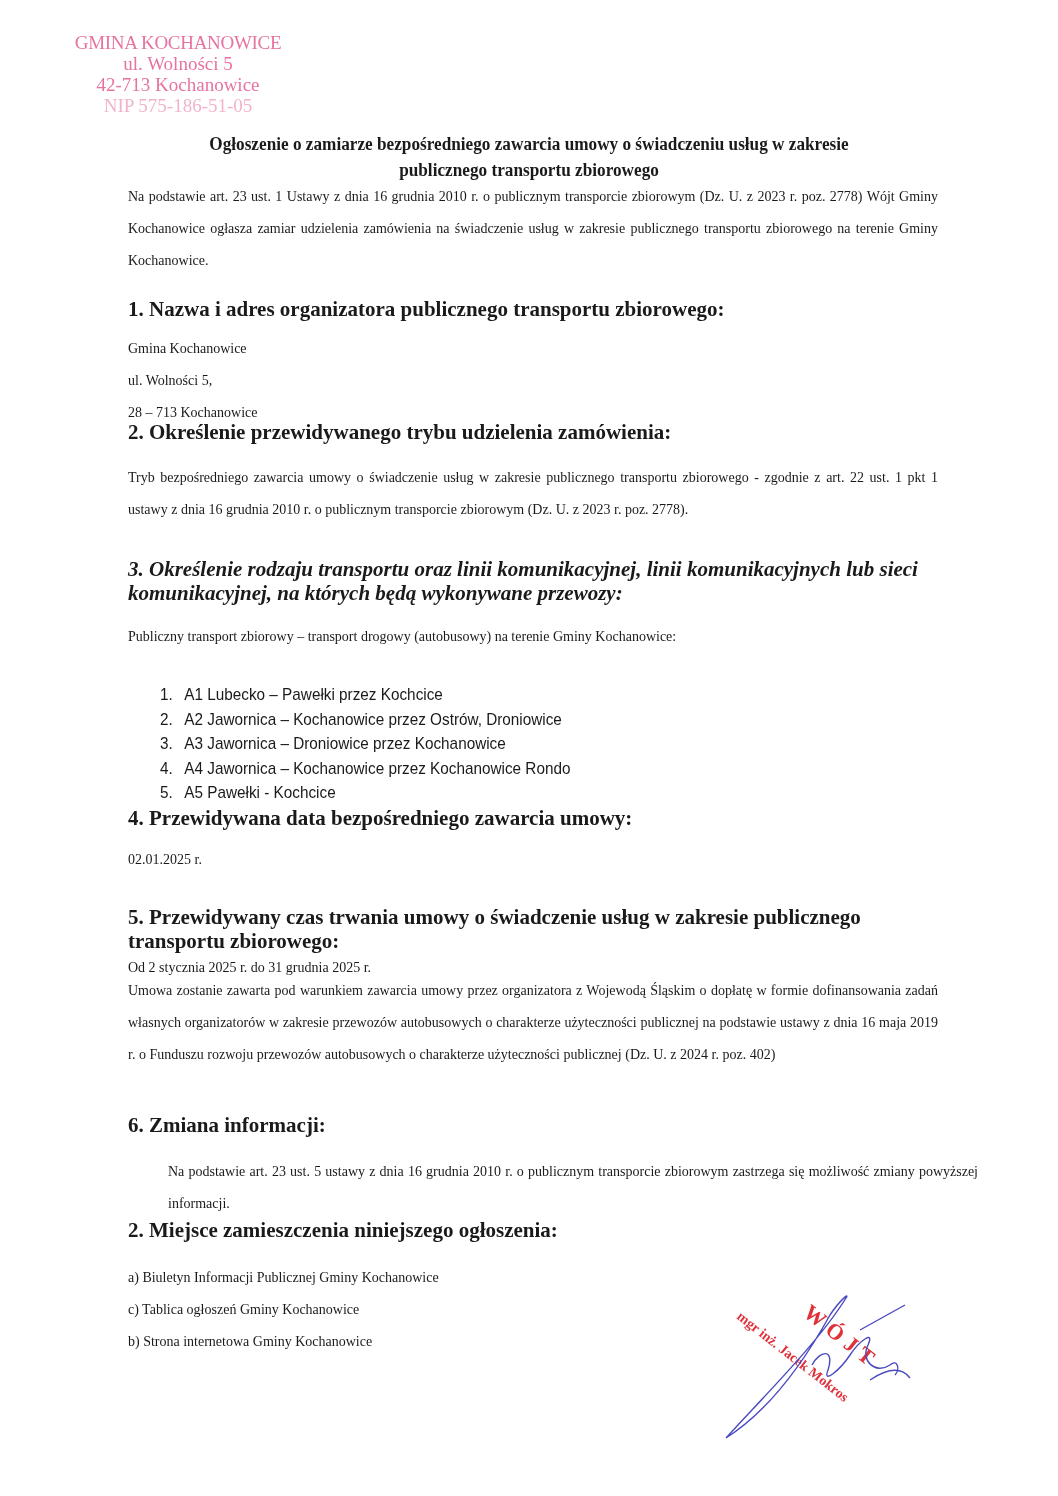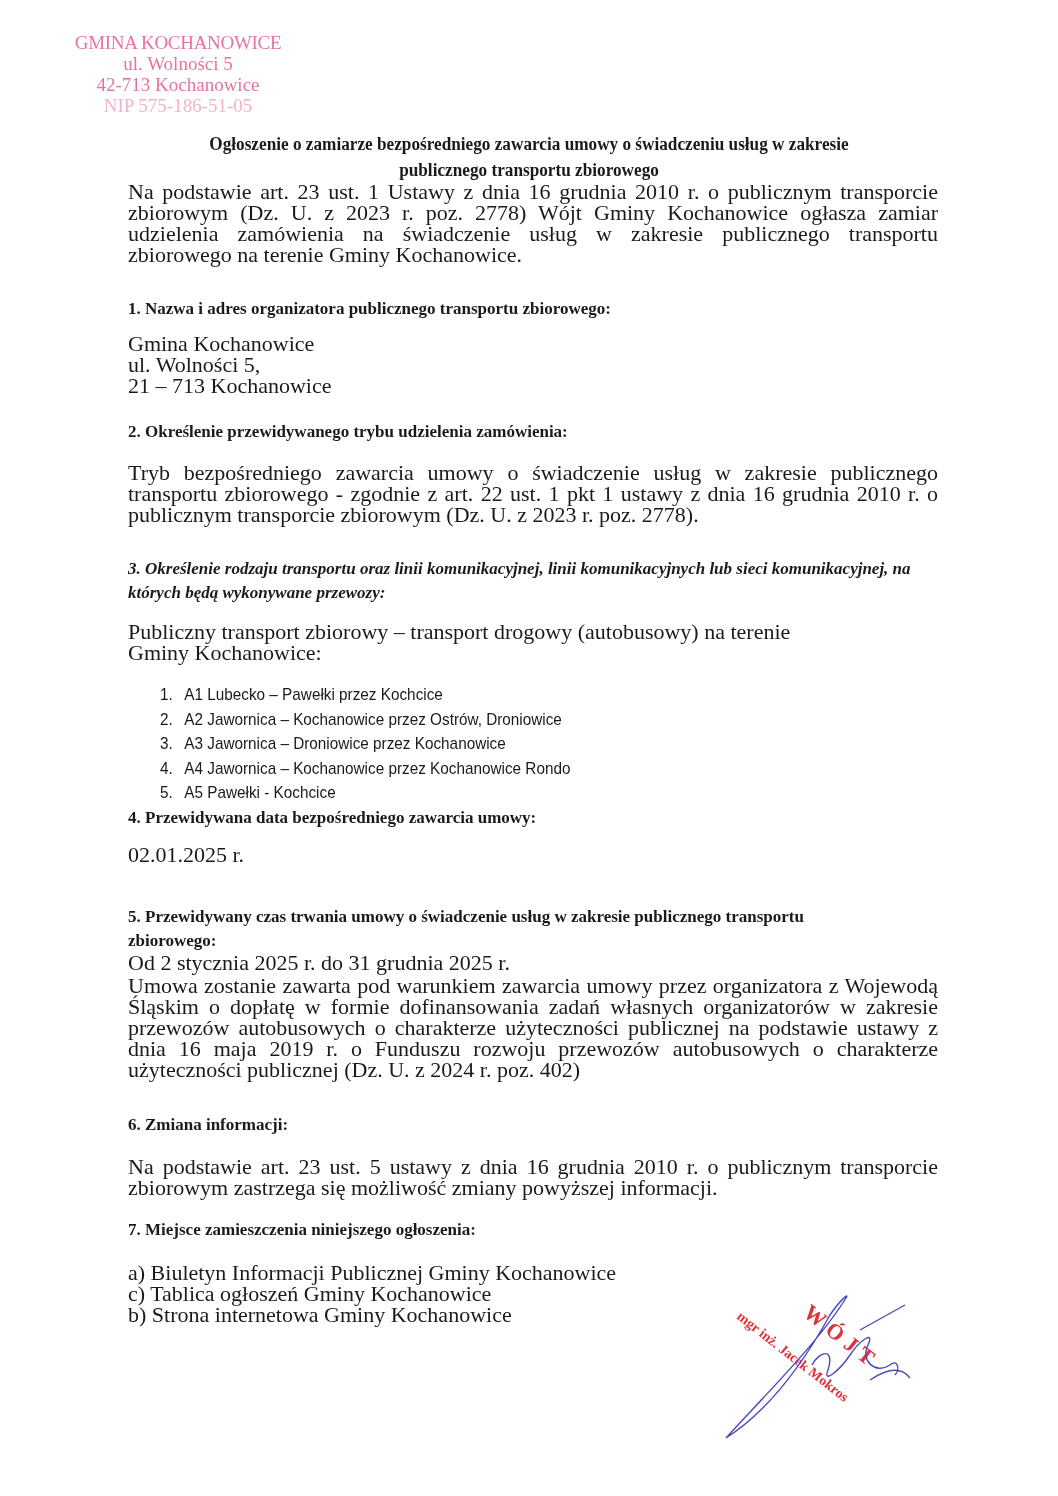--- a/index.html
+++ b/index.html
@@ -5,23 +5,23 @@
   html, body { margin: 0; padding: 0; background: #ffffff; }
   body { width: 1058px; height: 1496px; position: relative; overflow: hidden;
          font-family: "Liberation Serif", serif; color: #1a1a1a; }
   .stamp { position: absolute; left: 58px; top: 32px; width: 240px; text-align: center;
            color: #e0508a; font-family: "Liberation Serif", serif; font-size: 19px; line-height: 21px; opacity: 0.8; }
   .stamp div { white-space: nowrap; }
   .stamp .s1 { letter-spacing: -0.3px; }
   .stamp .s4 { opacity: 0.55; }
   .title { position: absolute; left: 110px; top: 131px; width: 838px; text-align: center;
            font-weight: bold; font-size: 18.5px; line-height: 26px; transform: scaleX(0.93); transform-origin: center top; }
-  .block { position: absolute; left: 128px; width: 810px; font-size: 22px; line-height: 21px; }
+  .block { position: absolute; left: 128px; width: 810px; font-size: 14px; line-height: 32px; }
   .just { text-align: justify; text-align-last: left; }
-  .h { position: absolute; left: 128px; width: 810px; font-weight: bold; font-size: 17px; line-height: 24px; }
+  .h { position: absolute; left: 128px; width: 810px; font-weight: bold; font-size: 21px; line-height: 24px; }
   .lines div { white-space: nowrap; }
   .routes { position: absolute; left: 160px; top: 683px; font-family: "Liberation Sans", sans-serif;
             font-size: 17px; line-height: 24.5px; transform: scaleX(0.9); transform-origin: left top; }
   .routes .r { white-space: nowrap; }
   .routes .n { display: inline-block; width: 27px; }
   .sig { position: absolute; left: 700px; top: 1270px; width: 240px; height: 200px; }
 </style>
 </head>
 <body>
 
@@ -36,21 +36,21 @@
   <div>Ogłoszenie o zamiarze bezpośredniego zawarcia umowy o świadczeniu usług w zakresie</div>
   <div>publicznego transportu zbiorowego</div>
 </div>
 
 <div class="block just" style="top:181px;">Na podstawie art. 23 ust. 1 Ustawy z dnia 16 grudnia 2010 r. o publicznym transporcie zbiorowym (Dz. U. z 2023 r. poz. 2778) Wójt Gminy Kochanowice ogłasza zamiar udzielenia zamówienia na świadczenie usług w zakresie publicznego transportu zbiorowego na terenie Gminy Kochanowice.</div>
 
 <div class="h" style="top:297px;">1. Nazwa i adres organizatora publicznego transportu zbiorowego:</div>
 <div class="block lines" style="top:333px;">
   <div>Gmina Kochanowice</div>
   <div>ul. Wolności 5,</div>
-  <div>21 – 713 Kochanowice</div>
+  <div>28 – 713 Kochanowice</div>
 </div>
 
 <div class="h" style="top:420px;">2. Określenie przewidywanego trybu udzielenia zamówienia:</div>
 <div class="block just" style="top:462px;">Tryb bezpośredniego zawarcia umowy o świadczenie usług w zakresie publicznego transportu zbiorowego - zgodnie z art. 22 ust. 1 pkt 1 ustawy z dnia 16 grudnia 2010 r. o publicznym transporcie zbiorowym (Dz. U. z 2023 r. poz. 2778).</div>
 
 <div class="h" style="top:557px;font-style:italic;">3. Określenie rodzaju transportu oraz linii komunikacyjnej, linii komunikacyjnych lub sieci komunikacyjnej, na których będą wykonywane przewozy:</div>
 <div class="block" style="top:621px; width:720px;">Publiczny transport zbiorowy – transport drogowy (autobusowy) na terenie Gminy Kochanowice:</div>
 
 <div class="routes">
   <div class="r"><span class="n">1.</span><span>A1 Lubecko – Pawełki przez Kochcice</span></div>
@@ -61,23 +61,23 @@
 </div>
 
 <div class="h" style="top:806px;">4. Przewidywana data bezpośredniego zawarcia umowy:</div>
 <div class="block" style="top:844px;">02.01.2025 r.</div>
 
 <div class="h" style="top:890px; width:760px;margin-top:15px;">5. Przewidywany czas trwania umowy o świadczenie usług w zakresie publicznego transportu zbiorowego:</div>
 <div class="block" style="top:952px;">Od 2 stycznia 2025 r. do 31 grudnia 2025 r.</div>
 <div class="block just" style="top:975px;">Umowa zostanie zawarta pod warunkiem zawarcia umowy przez organizatora z Wojewodą Śląskim o dopłatę w formie dofinansowania zadań własnych organizatorów w zakresie przewozów autobusowych o charakterze użyteczności publicznej na podstawie ustawy z dnia 16 maja 2019 r. o Funduszu rozwoju przewozów autobusowych o charakterze użyteczności publicznej (Dz. U. z 2024 r. poz. 402)</div>
 
 <div class="h" style="top:1113px;">6. Zmiana informacji:</div>
-<div class="block just" style="top:1156px;">Na podstawie art. 23 ust. 5 ustawy z dnia 16 grudnia 2010 r. o publicznym transporcie zbiorowym zastrzega się możliwość zmiany powyższej informacji.</div>
+<div class="block just" style="top:1156px;margin-left:40px;">Na podstawie art. 23 ust. 5 ustawy z dnia 16 grudnia 2010 r. o publicznym transporcie zbiorowym zastrzega się możliwość zmiany powyższej informacji.</div>
 
-<div class="h" style="top:1218px;">7. Miejsce zamieszczenia niniejszego ogłoszenia:</div>
+<div class="h" style="top:1218px;">2. Miejsce zamieszczenia niniejszego ogłoszenia:</div>
 <div class="block lines" style="top:1262px;">
   <div>a) Biuletyn Informacji Publicznej Gminy Kochanowice</div>
   <div>c) Tablica ogłoszeń Gminy Kochanowice</div>
   <div>b) Strona internetowa Gminy Kochanowice</div>
 </div>
 
 <svg class="sig" viewBox="0 0 240 200">
   <text x="102" y="45" font-family="Liberation Serif, serif" font-weight="bold" font-size="22" fill="#e0303a" transform="rotate(38 102 45)" letter-spacing="6">WÓJT</text>
   <text x="36" y="48" font-family="Liberation Serif, serif" font-weight="bold" font-size="14" fill="#e0303a" transform="rotate(38 36 48)">mgr inż. Jacek Mokros</text>
   <path fill="none" stroke="#4a4ac0" stroke-width="1.4" d="M26 168 C 70 120, 120 70, 146 28 C 150 22, 140 30, 130 45 C 105 90, 70 140, 26 168

